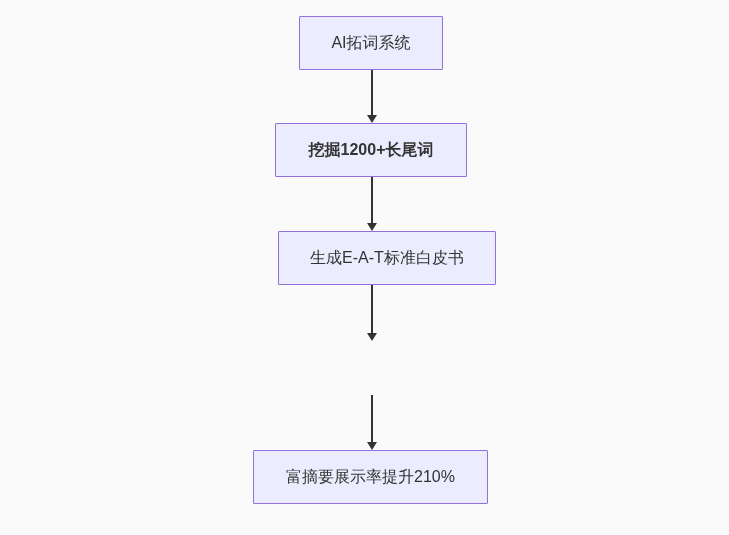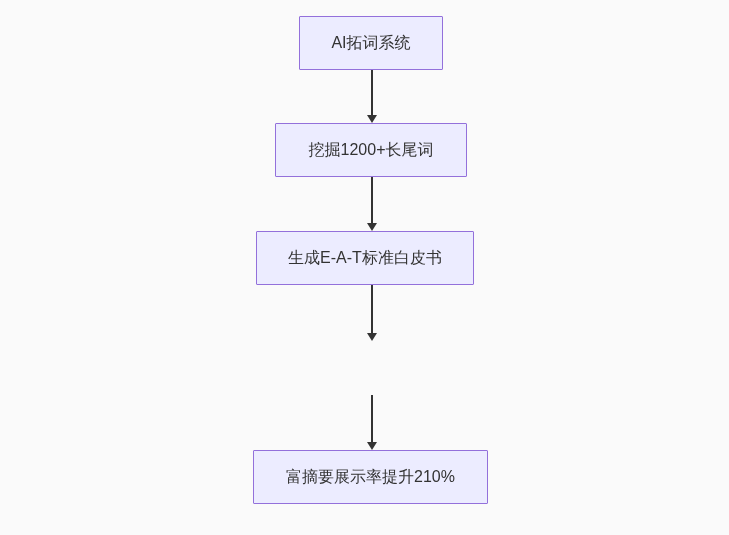--- a/index.html
+++ b/index.html
@@ -66,30 +66,30 @@
 
   <div class="node" style="left:299px; top:16px; width:144px;">
     <span class="node-label">AI拓词系统</span>
   </div>
 
   <div class="arrow" style="left:366px; top:70px; height:53px;">
     <div class="arrow-line"></div>
     <div class="arrow-head"></div>
   </div>
 
-  <div class="node" style="left:275px; top:123px; width:192px;">
+  <div class="node" style="left:275px; top:123px; width:192px;font-weight:bold;">
     <span class="node-label">挖掘1200+长尾词</span>
   </div>
 
   <div class="arrow" style="left:366px; top:177px; height:54px;">
     <div class="arrow-line"></div>
     <div class="arrow-head"></div>
   </div>
 
-  <div class="node" style="left:256px; top:231px; width:218px;">
+  <div class="node" style="left:278px; top:231px; width:218px;">
     <span class="node-label">生成E-A-T标准白皮书</span>
   </div>
 
   <div class="arrow" style="left:366px; top:285px; height:56px;">
     <div class="arrow-line"></div>
     <div class="arrow-head"></div>
   </div>
 
 
   <div class="arrow" style="left:366px; top:395px; height:55px;">

